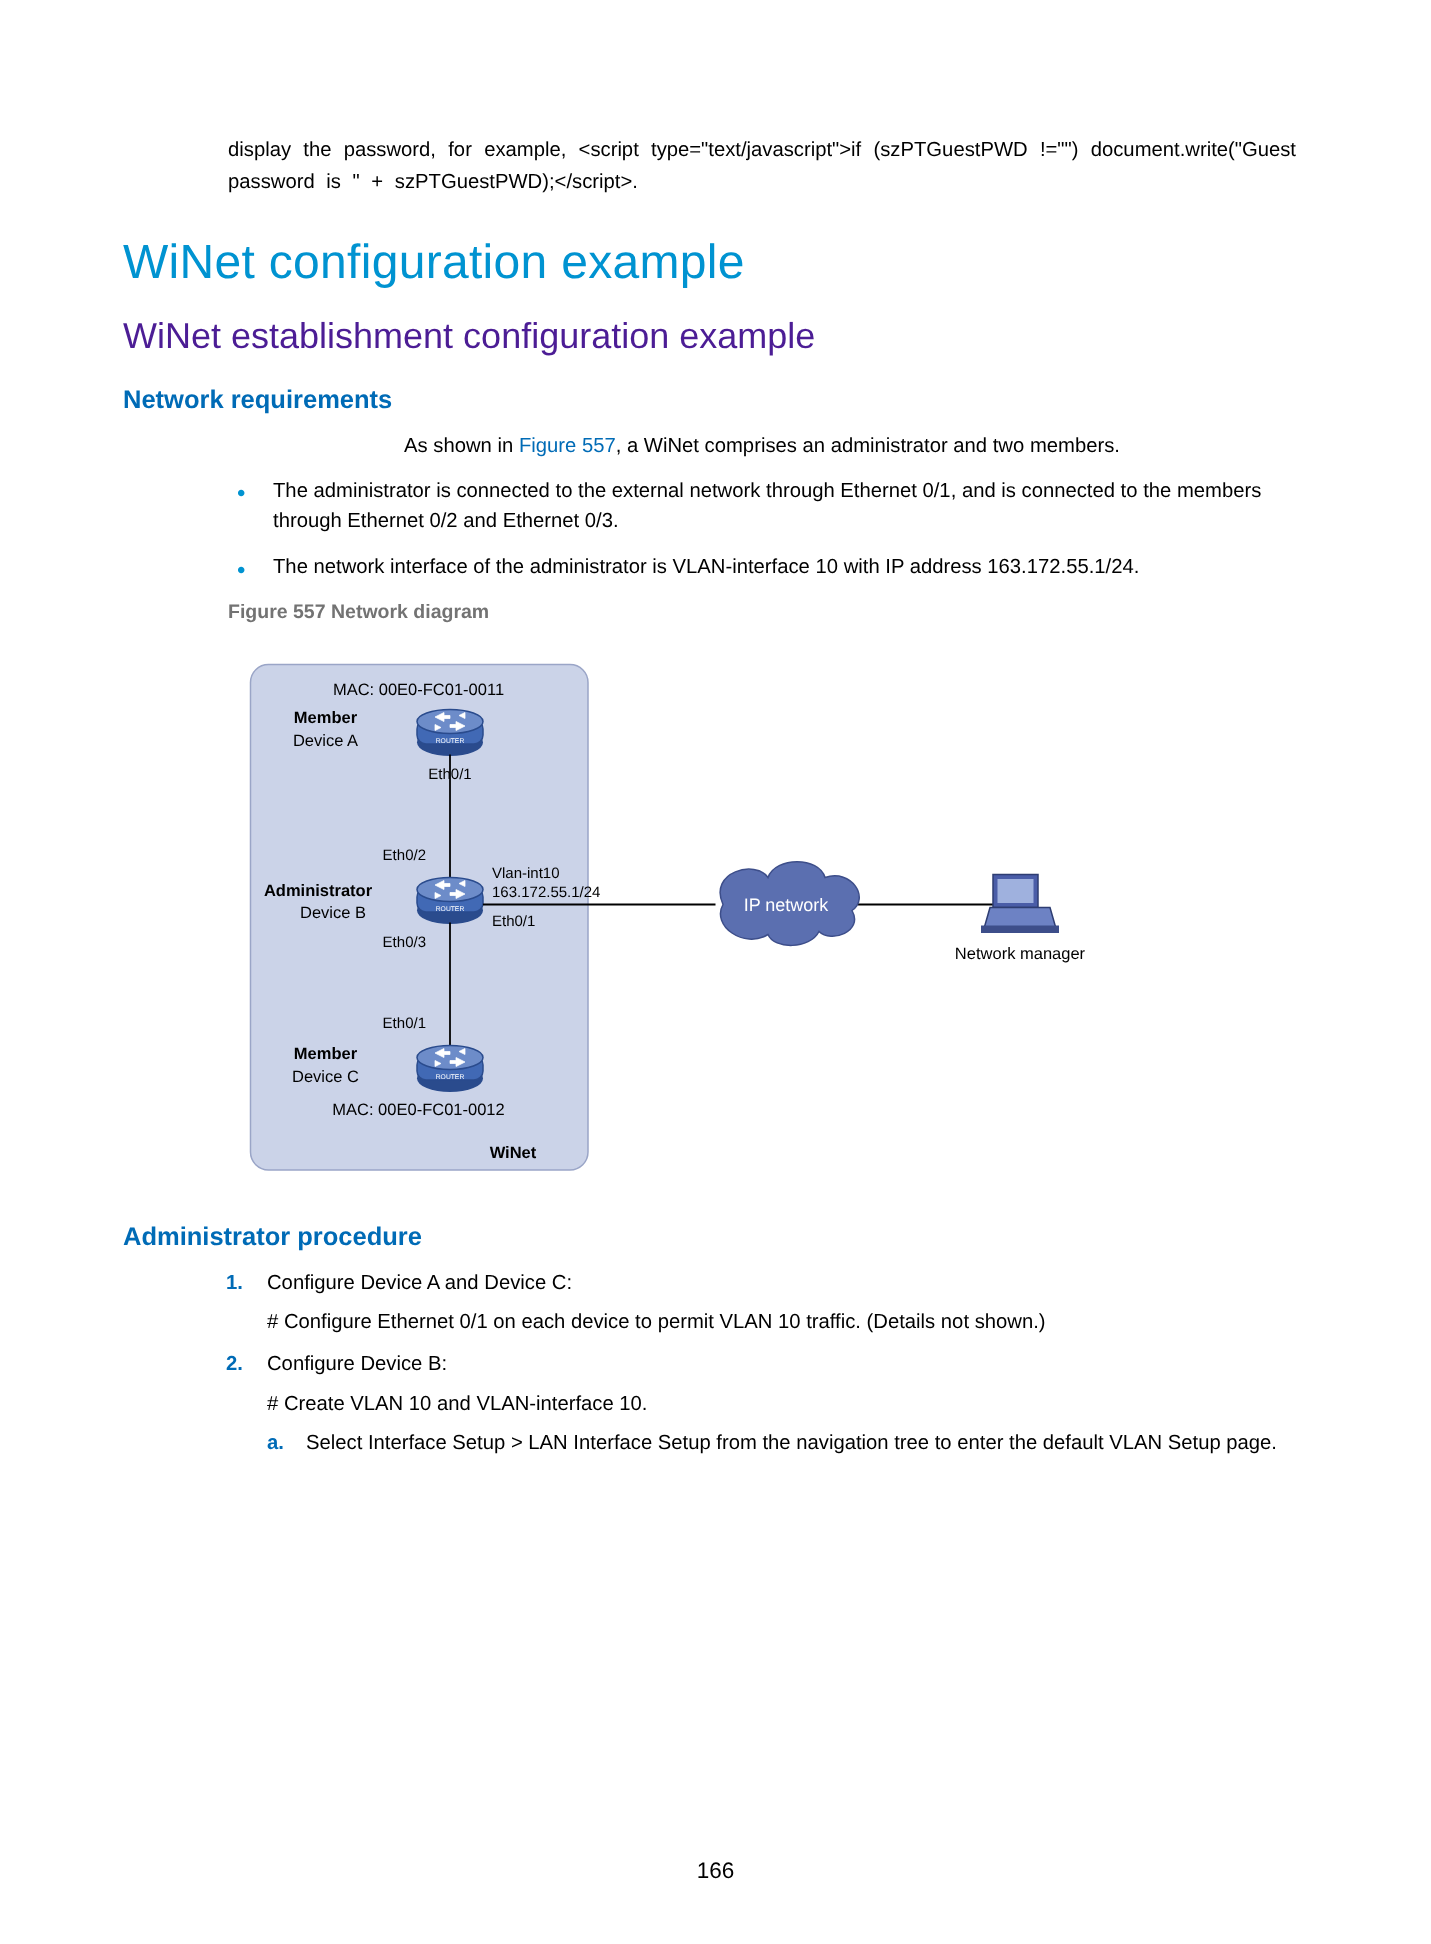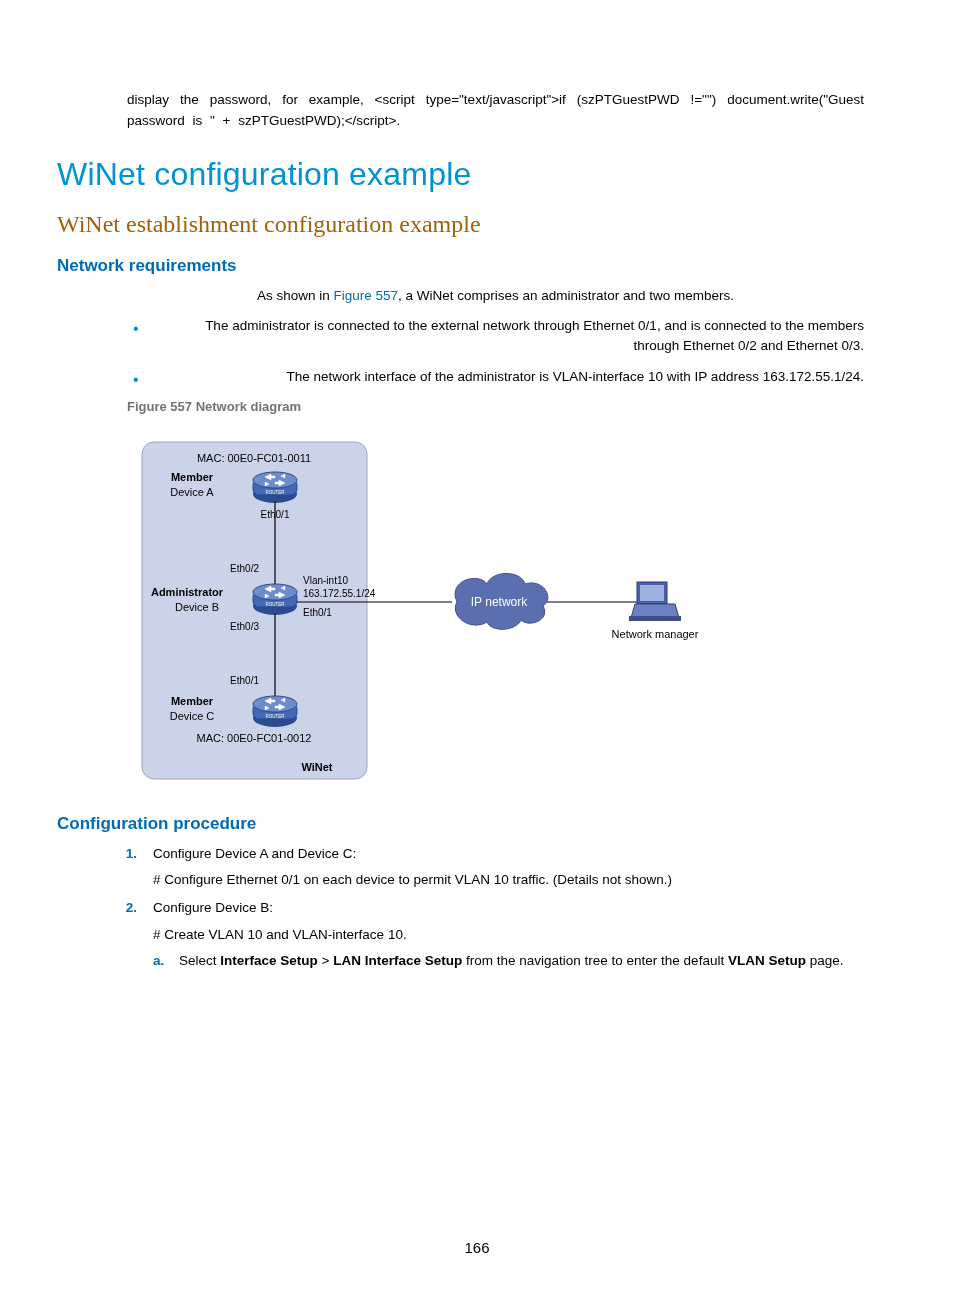--- a/index.html
+++ b/index.html
@@ -4,21 +4,21 @@
 <style>
   body {
     margin: 0;
     padding: 0;
     background: #fff;
     font-family: Arial, Helvetica, sans-serif;
     color: #000;
     width: 954px;
   }
   .page {
-    padding: 90px 90px 40px 57px;
+    padding: 90px 90px 40px 82px;
     box-sizing: border-box;
     position: relative;
     min-height: 1296px;
   }
   .top-para {
     font-size: 13.5px;
     line-height: 1.55;
     text-align: justify;
     margin: 0 0 24px 70px;
     word-spacing: 4px;
@@ -26,44 +26,42 @@
   h1.section-title {
     font-size: 32px;
     font-weight: 400;
     color: #0093d1;
     margin: 14px 0 18px 0;
     letter-spacing: 0.2px;
   }
   h2.sub-title {
     font-size: 24px;
     font-weight: 400;
-    color: #a16207;
+    color: #4c1d95;
     margin: 0 0 18px 0;
-    font-family: Liberation Serif, serif;
   }
   h3.blue-heading {
     font-size: 17px;
     font-weight: bold;
     color: #006bb6;
     margin: 8px 0 10px 0;
   }
   .body-text {
     font-size: 13.5px;
     line-height: 1.5;
     margin-left: 70px;
   }
   .intro-line {
     margin-bottom: 10px;
     text-align: center;
   }
   ul.bullets {
     list-style: none;
     padding: 0;
     margin: 0 0 10px 70px;
-    text-align: right;
   }
   ul.bullets li {
     position: relative;
     padding-left: 30px;
     font-size: 13.5px;
     line-height: 1.5;
     margin-bottom: 10px;
   }
   ul.bullets li::before {
     content: "•";
@@ -141,21 +139,21 @@
   }
   .page-number {
     position: absolute;
     bottom: 40px;
     left: 0;
     right: 0;
     text-align: center;
     font-size: 15px;
     color: #000;
   }
-  b { font-weight: bold; text-align: right; }
+  b { font-weight: normal; text-align: right; }
 </style>
 </head>
 <body>
 
 <div class="page">
 
   <p class="top-para">display the password, for example, &lt;script type="text/javascript"&gt;if (szPTGuestPWD !="") document.write("Guest password is " + szPTGuestPWD);&lt;/script&gt;.</p>
 
   <h1 class="section-title">WiNet configuration example</h1>
 
@@ -255,21 +253,21 @@
       <g>
         <rect x="510" y="158" width="30" height="22" fill="#4a5da8" stroke="#2e3d72"></rect>
         <rect x="513" y="161" width="24" height="16" fill="#9fb1de"></rect>
         <path d="M508 180 L548 180 L552 194 L504 194 Z" fill="#6d82c4" stroke="#2e3d72"></path>
         <rect x="502" y="192" width="52" height="5" fill="#3d4e8a"></rect>
       </g>
       <text x="528" y="214" font-size="11" text-anchor="middle" font-family="Arial">Network manager</text>
     </svg>
   </div>
 
-  <h3 class="blue-heading">Configuration procedure</h3>
+  <h3 class="blue-heading">Administrator procedure</h3>
 
   <ol class="proc">
     <li>
       <span class="num">1.</span>
       <span>Configure Device A and Device C:</span>
       <div class="sub-text"># Configure Ethernet 0/1 on each device to permit VLAN 10 traffic. (Details not shown.)</div>
     </li>
     <li>
       <span class="num">2.</span>
       <span>Configure Device B:</span>

